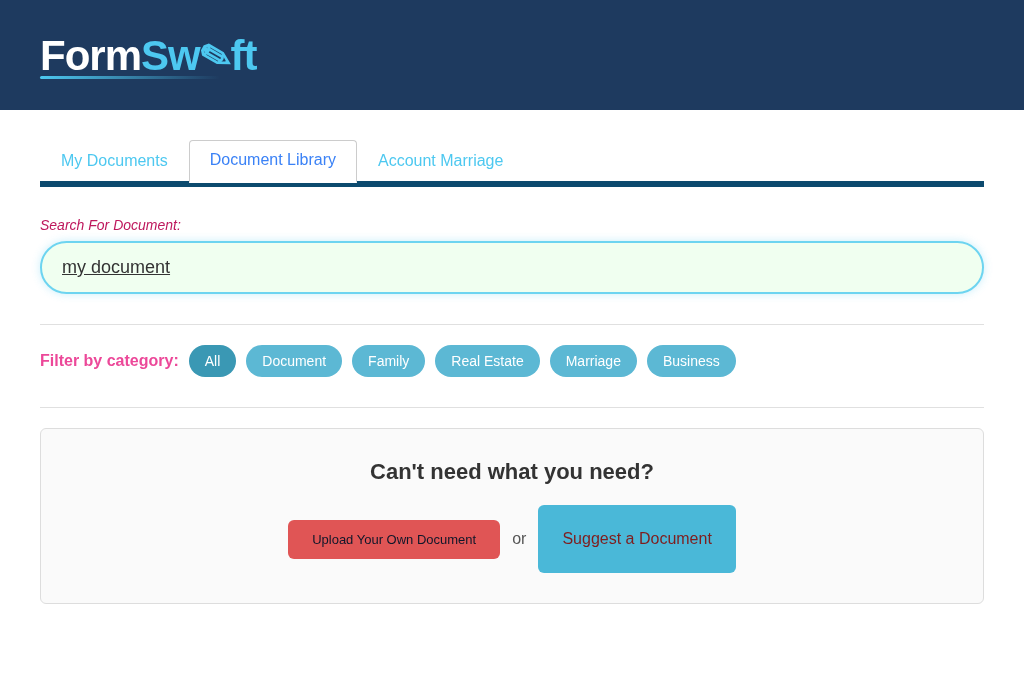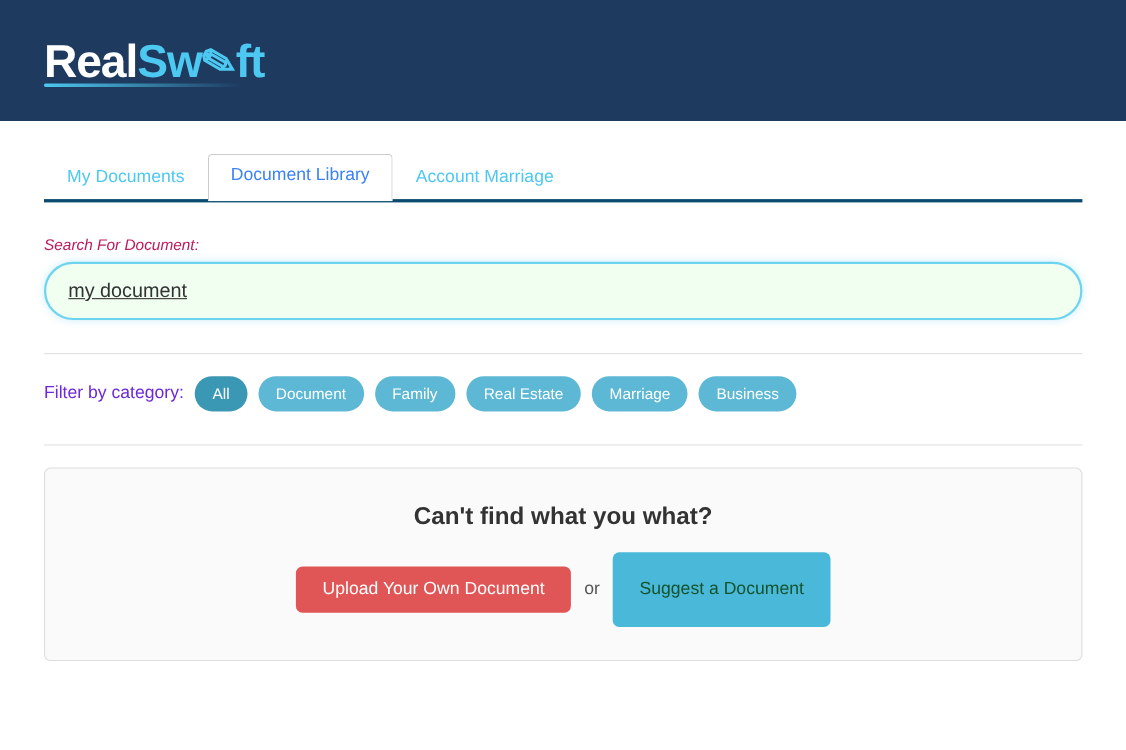--- a/index.html
+++ b/index.html
@@ -56,21 +56,21 @@
     .main-content {
       background: #ffffff;
       min-height: 572px;
       padding: 30px 40px;
     }
 
     
     .tabs {
       display: flex;
       align-items: flex-end;
-      border-bottom: 3px solid #0c4a6e;
+      border-bottom: 6px solid #0c4a6e;
       margin-bottom: 30px;
     }
 
     .tab {
       padding: 10px 20px 12px;
       font-size: 16px;
       cursor: pointer;
       border: 1px solid transparent;
       margin-bottom: -2px;
       border-radius: 4px 4px 0 0;
@@ -124,22 +124,22 @@
     .filter-section {
       display: flex;
       align-items: center;
       gap: 10px;
       margin-bottom: 30px;
       flex-wrap: wrap;
     }
 
     .filter-label {
       font-size: 16px;
-      color: #6d28d9;
-      font-weight: normal;
+      color: #ec4899;
+      font-weight: bold;
     }
 
     .filter-btn {
       padding: 8px 16px;
       border: none;
       border-radius: 20px;
       font-size: 14px;
       cursor: pointer;
       color: #ffffff;
       background-color: #5cb8d4;
@@ -168,50 +168,50 @@
     .cant-find-actions {
       display: flex;
       align-items: center;
       justify-content: center;
       gap: 12px;
     }
 
     .btn-upload {
       padding: 12px 24px;
       background-color: #e05555;
-      color: #ffffff;
+      color: #0f172a;
       border: none;
       border-radius: 6px;
-      font-size: 16px;
+      font-size: 13px;
       cursor: pointer;
       font-weight: normal;
     }
 
     .or-text {
       font-size: 16px;
       color: #555555;
     }
 
     .btn-suggest {
       padding: 25px 24px;
       background-color: #4ab8d8;
-      color: #14532d;
+      color: #7f1d1d;
       border: none;
       border-radius: 6px;
       font-size: 16px;
       cursor: pointer;
     }
   </style>
 </head>
 <body>
 
 <header class="header">
   <div class="logo">
     <div>
-      <span class="logo-form">Real</span><span class="logo-swift">Sw<span style="position:relative; display:inline-block; transform:rotate(-15deg); color:#4dc8f0; font-size:38px;">✎</span>ft</span>
+      <span class="logo-form">Form</span><span class="logo-swift">Sw<span style="position:relative; display:inline-block; transform:rotate(-15deg); color:#4dc8f0; font-size:38px;">✎</span>ft</span>
       <span class="logo-underline"></span>
     </div>
   </div>
 </header>
 
 <main class="main-content">
 
   <nav class="tabs">
     <a class="tab">My Documents</a>
     <a class="tab active">Document Library</a>
@@ -231,21 +231,21 @@
     <button class="filter-btn">Document</button>
     <button class="filter-btn">Family</button>
     <button class="filter-btn">Real Estate</button>
     <button class="filter-btn">Marriage</button>
     <button class="filter-btn">Business</button>
   </div>
 
   <hr class="divider">
 
   <div class="cant-find-box">
-    <h2 class="cant-find-title">Can't find what you what?</h2>
+    <h2 class="cant-find-title">Can't need what you need?</h2>
     <div class="cant-find-actions">
       <button class="btn-upload">Upload Your Own Document</button>
       <span class="or-text">or</span>
       <button class="btn-suggest">Suggest a Document</button>
     </div>
   </div>
 
 </main>
 
 </body></html>

